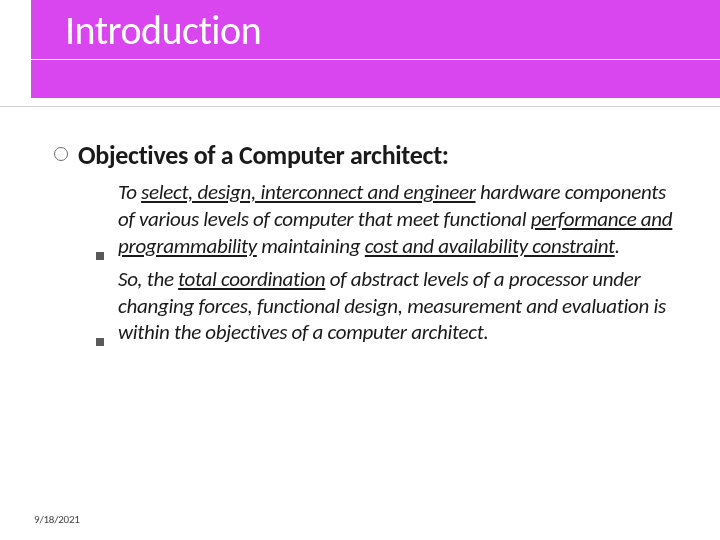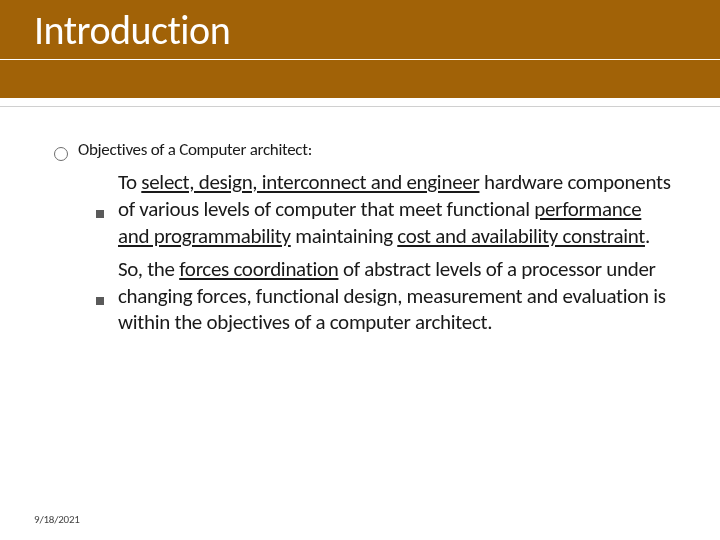--- a/index.html
+++ b/index.html
@@ -1,27 +1,27 @@
 <!DOCTYPE html>
 <html><head>
 <meta charset="utf-8">
 <style>
   * { margin: 0; padding: 0; box-sizing: border-box; }
   html, body { width: 720px; height: 540px; background: #fff; font-family: "Segoe UI", "Calibri", Arial, sans-serif; color: #1a1a1a; }
   .slide { width: 720px; height: 540px; position: relative; background: #fff; }
-  .title-band { background: #a16207; color: #fff; padding: 6px 0 0 0; height: 98px; }
+  .title-band { background: #d946ef; color: #fff; padding: 6px 0 0 0; height: 98px; margin-left: 31px; }
   .title-text { font-size: 40px; font-weight: 400; letter-spacing: -0.5px; padding-left: 34px; }
   .title-rule { border: none; border-top: 1px solid #d0d0d0; margin-top: 8px; width: 100%; }
   .white-rule { height: 1px; background: #fff; margin-top: 4px; width: 100%; }
   .content { padding: 32px 44px 0 54px; }
   .lvl1 { display: flex; align-items: flex-start; margin-bottom: 8px; }
   .lvl1 .bullet-circle { width: 14px; height: 14px; border: 1.8px solid #6e6e6e; border-radius: 50%; flex: 0 0 auto; margin-top: 8px; margin-right: 10px; }
-  .lvl1 .txt { font-size: 17px; font-weight: 400; letter-spacing: -0.3px; }
+  .lvl1 .txt { font-size: 26px; font-weight: 700; letter-spacing: -0.3px; }
   .lvl2-wrap { padding-left: 42px; }
-  .lvl2 { display: flex; align-items: center; margin-bottom: 6px; }
+  .lvl2 { display: flex; align-items: flex-end; margin-bottom: 6px; font-style: italic; }
   .lvl2 .bullet-square { width: 8px; height: 8px; background: #5a5a5a; flex: 0 0 auto; margin-top: 10px; margin-right: 14px; }
   .lvl2 .txt { font-size: 21px; line-height: 1.28; letter-spacing: -0.3px; max-width: 560px; }
   .u { text-decoration: underline; }
   .footer { position: absolute; bottom: 14px; left: 0; right: 0; display: flex; align-items: baseline; font-size: 11px; color: #444; letter-spacing: -0.2px; }
   .footer .date { padding-left: 34px; width: 144px; }
   .footer .author { }
 </style>
 </head>
 <body>
 
@@ -45,21 +45,21 @@
       <div class="lvl2">
         <span class="bullet-square"></span>
         <span class="txt">
           <span>To </span><span class="u">select, design, interconnect and engineer</span><span> hardware components of various levels of computer that meet functional </span><span class="u">performance and programmability</span><span> maintaining </span><span class="u">cost  and availability constraint</span><span>.</span>
         </span>
       </div>
 
       <div class="lvl2">
         <span class="bullet-square"></span>
         <span class="txt">
-          <span>So, the </span><span class="u">forces coordination</span><span> of abstract levels of a processor under changing forces, functional design, measurement and evaluation is within the objectives of a computer architect.</span>
+          <span>So, the </span><span class="u">total coordination</span><span> of abstract levels of a processor under changing forces, functional design, measurement and evaluation is within the objectives of a computer architect.</span>
         </span>
       </div>
 
     </div>
   </div>
 
   <div class="footer">
     <span class="date">9/18/2021</span>
   </div>
 

